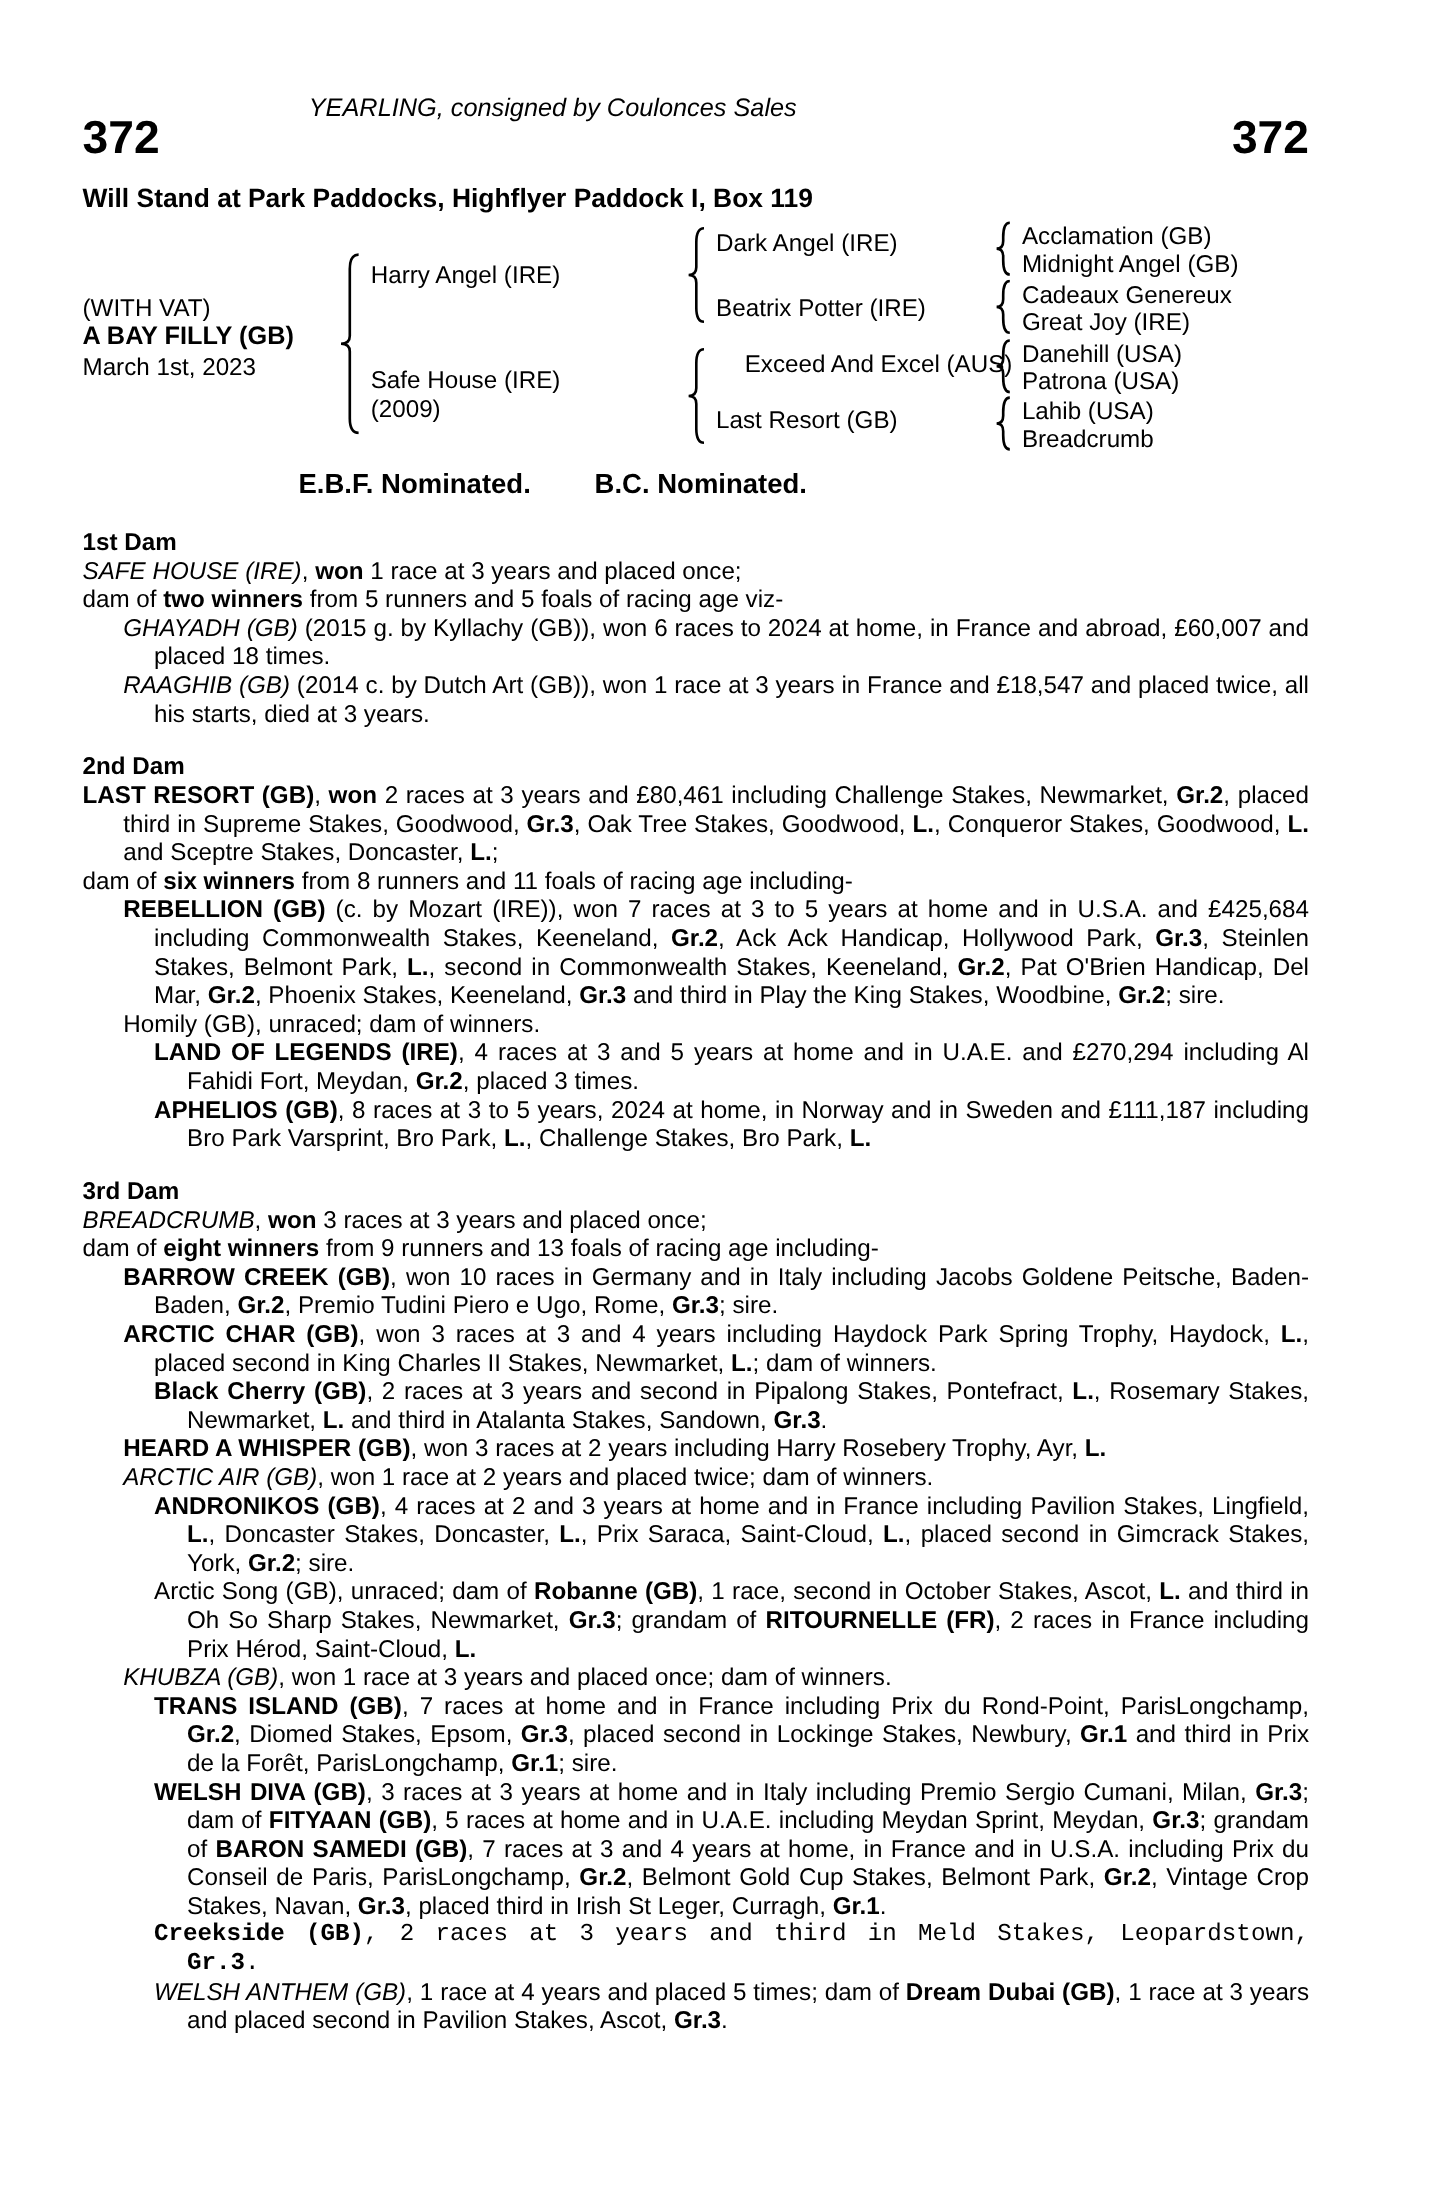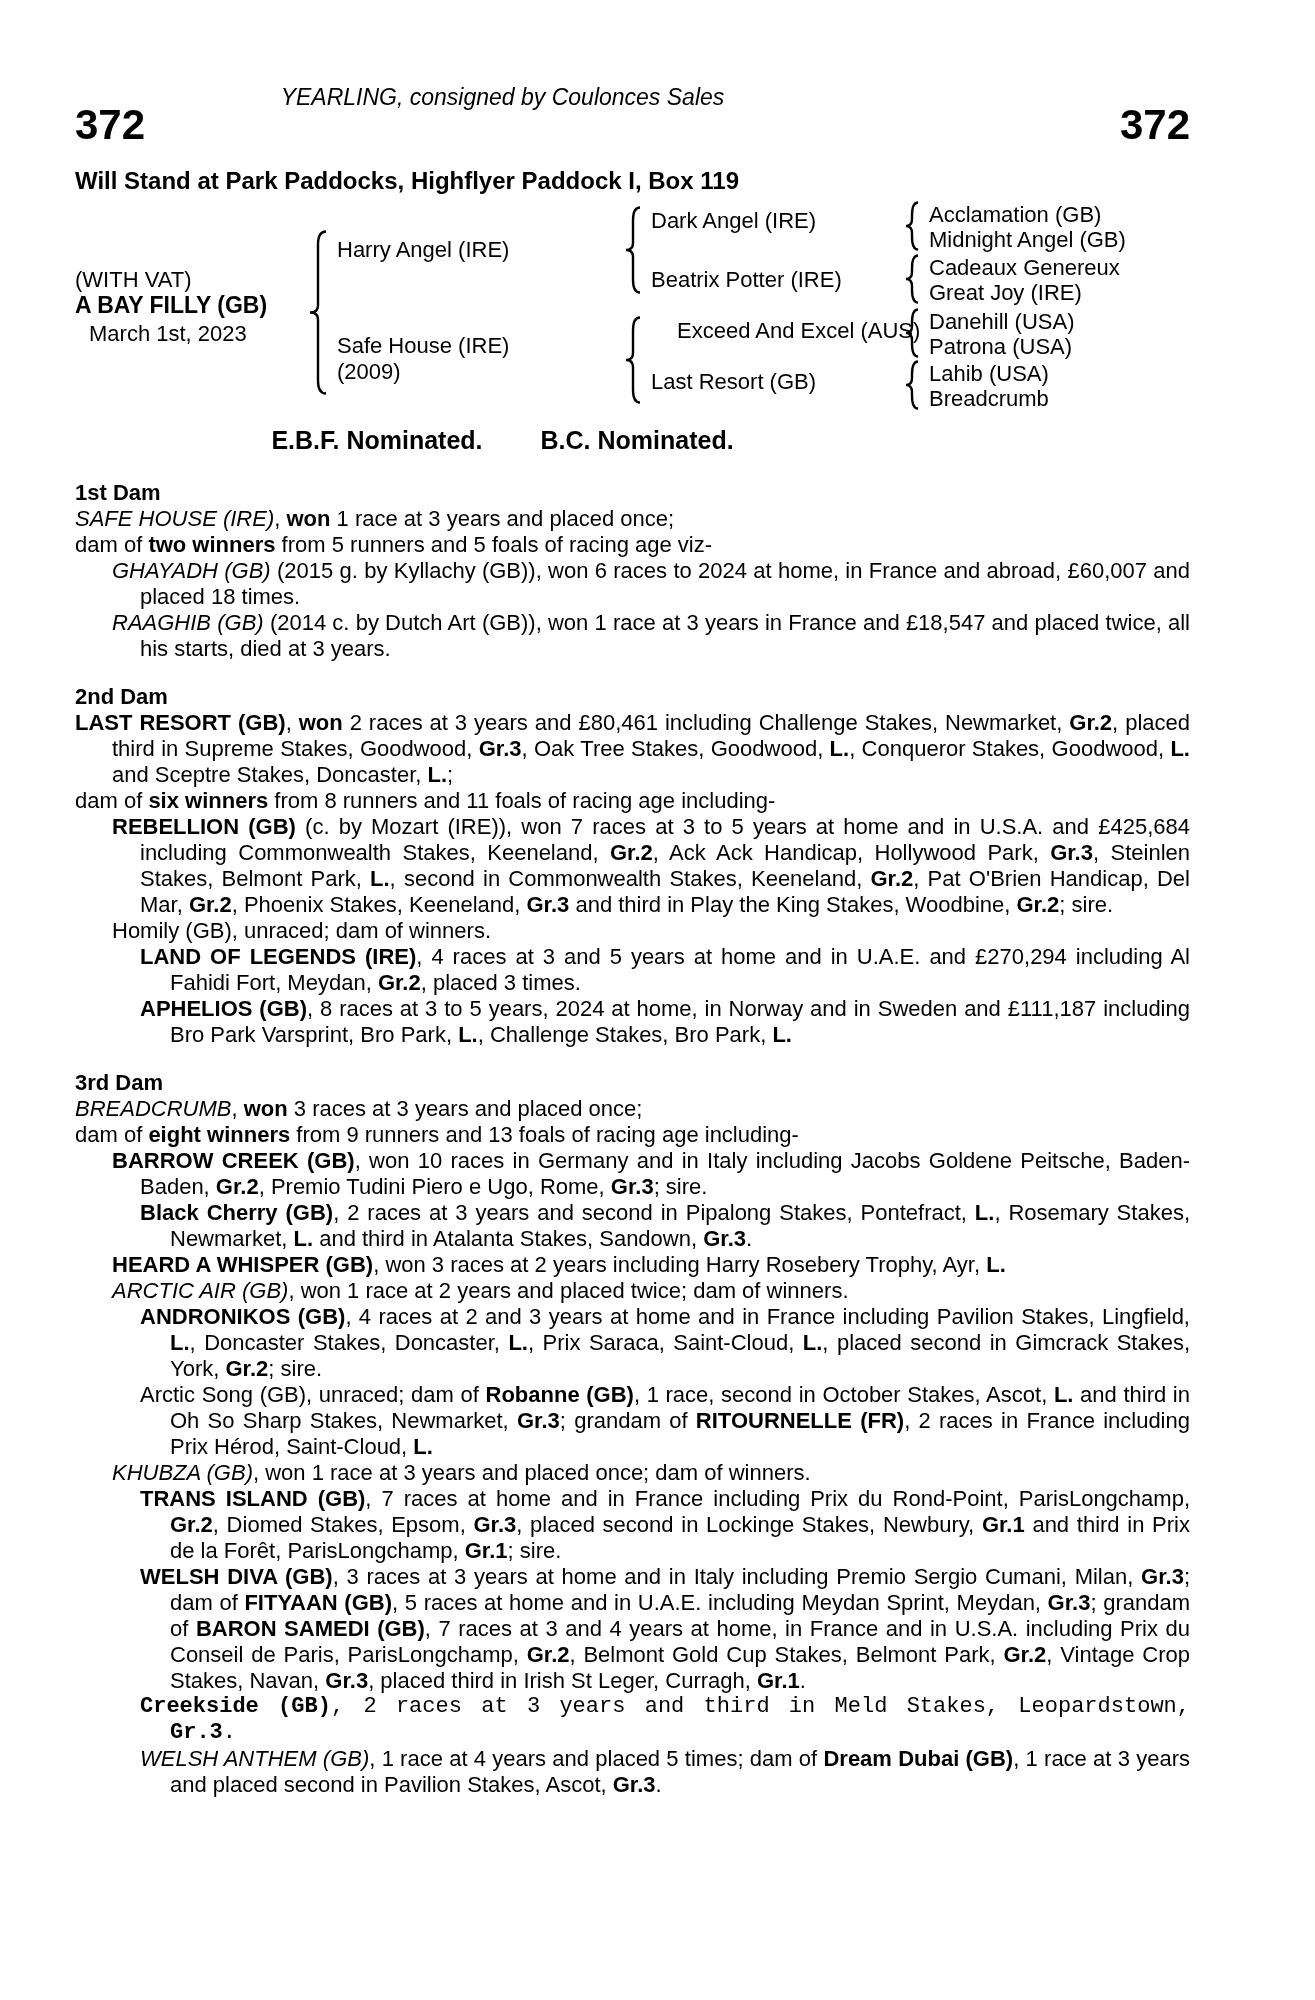--- a/index.html
+++ b/index.html
@@ -9,21 +9,21 @@
   .consignor{position:absolute;top:84px;left:75px;width:855px;text-align:center;
              font-style:italic;font-size:23px;}
   .lot-left{position:absolute;top:101px;left:75px;font-size:42px;font-weight:bold;}
   .lot-right{position:absolute;top:101px;right:125px;font-size:42px;font-weight:bold;}
   .stand{position:absolute;top:167px;left:75px;font-weight:bold;font-size:24px;white-space:nowrap;}
   
   .pedigree{position:absolute;top:198px;left:75px;width:1115px;height:218px;font-size:22px;line-height:24px;}
   .ped-item{position:absolute;white-space:nowrap;}
   .vat{left:0;top:70px;}
   .horse-name{left:0;top:95px;font-weight:bold;font-size:23px;}
-  .foaled{left:0;top:124px;margin-left:14px;}
+  .foaled{left:0;top:124px;}
   .sire{left:262px;top:40px;}
   .damname{left:262px;top:136px;}
   .damyear{left:262px;top:162px;}
   .brace{position:absolute;}
   
   .noms{position:absolute;top:426px;left:75px;width:855px;display:flex;justify-content:center;
         gap:58px;font-weight:bold;font-size:25px;}
   
   .dams{position:absolute;top:480px;left:75px;width:1115px;font-size:22px;line-height:26px;}
   .dam-heading{font-weight:bold;}
@@ -105,20 +105,21 @@
       <p class="para" style="padding-left: 37px; text-indent: -37px;"><span class="s-b">LAST RESORT (GB)</span><span class="s-n">, </span><span class="s-b">won</span><span class="s-n"> 2 races at 3 years and £80,461 including Challenge Stakes, Newmarket, </span><span class="s-b">Gr.2</span><span class="s-n">, placed third in Supreme Stakes, Goodwood, </span><span class="s-b">Gr.3</span><span class="s-n">, Oak Tree Stakes, Goodwood, </span><span class="s-b">L.</span><span class="s-n">, Conqueror Stakes, Goodwood, </span><span class="s-b">L.</span><span class="s-n"> and Sceptre Stakes, Doncaster, </span><span class="s-b">L.</span><span class="s-n">;</span></p>
       <p class="para" style="padding-left: 37px; text-indent: -37px;"><span class="s-n">dam of </span><span class="s-b">six winners</span><span class="s-n"> from 8 runners and 11 foals of racing age including-</span></p>
       <p class="para" style="padding-left: 65px; text-indent: -28px;"><span class="s-b">REBELLION (GB)</span><span class="s-n"> (c. by Mozart (IRE)), won 7 races at 3 to 5 years at home and in U.S.A. and £425,684 including Commonwealth Stakes, Keeneland, </span><span class="s-b">Gr.2</span><span class="s-n">, Ack Ack Handicap, Hollywood Park, </span><span class="s-b">Gr.3</span><span class="s-n">, Steinlen Stakes, Belmont Park, </span><span class="s-b">L.</span><span class="s-n">, second in Commonwealth Stakes, Keeneland, </span><span class="s-b">Gr.2</span><span class="s-n">, Pat O'Brien Handicap, Del Mar, </span><span class="s-b">Gr.2</span><span class="s-n">, Phoenix Stakes, Keeneland, </span><span class="s-b">Gr.3</span><span class="s-n"> and third in Play the King Stakes, Woodbine, </span><span class="s-b">Gr.2</span><span class="s-n">; sire.</span></p>
       <p class="para" style="padding-left: 65px; text-indent: -28px;"><span class="s-n">Homily (GB), unraced; dam of winners.</span></p>
       <p class="para" style="padding-left: 95px; text-indent: -30px;"><span class="s-b">LAND OF LEGENDS (IRE)</span><span class="s-n">, 4 races at 3 and 5 years at home and in U.A.E. and £270,294 including Al Fahidi Fort, Meydan, </span><span class="s-b">Gr.2</span><span class="s-n">, placed 3 times.</span></p>
       <p class="para" style="padding-left: 95px; text-indent: -30px;"><span class="s-b">APHELIOS (GB)</span><span class="s-n">, 8 races at 3 to 5 years, 2024 at home, in Norway and in Sweden and £111,187 including Bro Park Varsprint, Bro Park, </span><span class="s-b">L.</span><span class="s-n">, Challenge Stakes, Bro Park, </span><span class="s-b">L.</span></p>
       <div class="dam-heading gap">3rd Dam</div>
       <p class="para" style="padding-left: 37px; text-indent: -37px;"><span class="s-i">BREADCRUMB</span><span class="s-n">, </span><span class="s-b">won</span><span class="s-n"> 3 races at 3 years and placed once;</span></p>
       <p class="para" style="padding-left: 37px; text-indent: -37px;"><span class="s-n">dam of </span><span class="s-b">eight winners</span><span class="s-n"> from 9 runners and 13 foals of racing age including-</span></p>
       <p class="para" style="padding-left: 65px; text-indent: -28px;"><span class="s-b">BARROW CREEK (GB)</span><span class="s-n">, won 10 races in Germany and in Italy including Jacobs Goldene Peitsche, Baden-Baden, </span><span class="s-b">Gr.2</span><span class="s-n">, Premio Tudini Piero e Ugo, Rome, </span><span class="s-b">Gr.3</span><span class="s-n">; sire.</span></p>
+      <p class="para" style="padding-left: 65px; text-indent: -28px;"><span class="s-b">ARCTIC CHAR (GB)</span><span class="s-n">, won 3 races at 3 and 4 years including Haydock Park Spring Trophy, Haydock, </span><span class="s-b">L.</span><span class="s-n">, placed second in King Charles II Stakes, Newmarket, </span><span class="s-b">L.</span><span class="s-n">; dam of winners.</span></p>
       <p class="para" style="padding-left: 95px; text-indent: -30px;"><span class="s-b">Black Cherry (GB)</span><span class="s-n">, 2 races at 3 years and second in Pipalong Stakes, Pontefract, </span><span class="s-b">L.</span><span class="s-n">, Rosemary Stakes, Newmarket, </span><span class="s-b">L.</span><span class="s-n"> and third in Atalanta Stakes, Sandown, </span><span class="s-b">Gr.3</span><span class="s-n">.</span></p>
       <p class="para" style="padding-left: 65px; text-indent: -28px;"><span class="s-b">HEARD A WHISPER (GB)</span><span class="s-n">, won 3 races at 2 years including Harry Rosebery Trophy, Ayr, </span><span class="s-b">L.</span></p>
       <p class="para" style="padding-left: 65px; text-indent: -28px;"><span class="s-i">ARCTIC AIR (GB)</span><span class="s-n">, won 1 race at 2 years and placed twice; dam of winners.</span></p>
       <p class="para" style="padding-left: 95px; text-indent: -30px;"><span class="s-b">ANDRONIKOS (GB)</span><span class="s-n">, 4 races at 2 and 3 years at home and in France including Pavilion Stakes, Lingfield, </span><span class="s-b">L.</span><span class="s-n">, Doncaster Stakes, Doncaster, </span><span class="s-b">L.</span><span class="s-n">, Prix Saraca, Saint-Cloud, </span><span class="s-b">L.</span><span class="s-n">, placed second in Gimcrack Stakes, York, </span><span class="s-b">Gr.2</span><span class="s-n">; sire.</span></p>
       <p class="para" style="padding-left: 95px; text-indent: -30px;"><span class="s-n">Arctic Song (GB), unraced; dam of </span><span class="s-b">Robanne (GB)</span><span class="s-n">, 1 race, second in October Stakes, Ascot, </span><span class="s-b">L.</span><span class="s-n"> and third in Oh So Sharp Stakes, Newmarket, </span><span class="s-b">Gr.3</span><span class="s-n">; grandam of </span><span class="s-b">RITOURNELLE (FR)</span><span class="s-n">, 2 races in France including Prix Hérod, Saint-Cloud, </span><span class="s-b">L.</span></p>
       <p class="para" style="padding-left: 65px; text-indent: -28px;"><span class="s-i">KHUBZA (GB)</span><span class="s-n">, won 1 race at 3 years and placed once; dam of winners.</span></p>
       <p class="para" style="padding-left: 95px; text-indent: -30px;"><span class="s-b">TRANS ISLAND (GB)</span><span class="s-n">, 7 races at home and in France including Prix du Rond-Point, ParisLongchamp, </span><span class="s-b">Gr.2</span><span class="s-n">, Diomed Stakes, Epsom, </span><span class="s-b">Gr.3</span><span class="s-n">, placed second in Lockinge Stakes, Newbury, </span><span class="s-b">Gr.1</span><span class="s-n"> and third in Prix de la Forêt, ParisLongchamp, </span><span class="s-b">Gr.1</span><span class="s-n">; sire.</span></p>
       <p class="para" style="padding-left: 95px; text-indent: -30px;"><span class="s-b">WELSH DIVA (GB)</span><span class="s-n">, 3 races at 3 years at home and in Italy including Premio Sergio Cumani, Milan, </span><span class="s-b">Gr.3</span><span class="s-n">; dam of </span><span class="s-b">FITYAAN (GB)</span><span class="s-n">, 5 races at home and in U.A.E. including Meydan Sprint, Meydan, </span><span class="s-b">Gr.3</span><span class="s-n">; grandam of </span><span class="s-b">BARON SAMEDI (GB)</span><span class="s-n">, 7 races at 3 and 4 years at home, in France and in U.S.A. including Prix du Conseil de Paris, ParisLongchamp, </span><span class="s-b">Gr.2</span><span class="s-n">, Belmont Gold Cup Stakes, Belmont Park, </span><span class="s-b">Gr.2</span><span class="s-n">, Vintage Crop Stakes, Navan, </span><span class="s-b">Gr.3</span><span class="s-n">, placed third in Irish St Leger, Curragh, </span><span class="s-b">Gr.1</span><span class="s-n">.</span></p>
       <p class="para" style="padding-left: 95px; text-indent: -30px; font-family: Liberation Mono, monospace;"><span class="s-b">Creekside (GB)</span><span class="s-n">, 2 races at 3 years and third in Meld Stakes, Leopardstown, </span><span class="s-b">Gr.3</span><span class="s-n">.</span></p>
       <p class="para" style="padding-left: 95px; text-indent: -30px;"><span class="s-i">WELSH ANTHEM (GB)</span><span class="s-n">, 1 race at 4 years and placed 5 times; dam of </span><span class="s-b">Dream Dubai (GB)</span><span class="s-n">, 1 race at 3 years and placed second in Pavilion Stakes, Ascot, </span><span class="s-b">Gr.3</span><span class="s-n">.</span></p>

